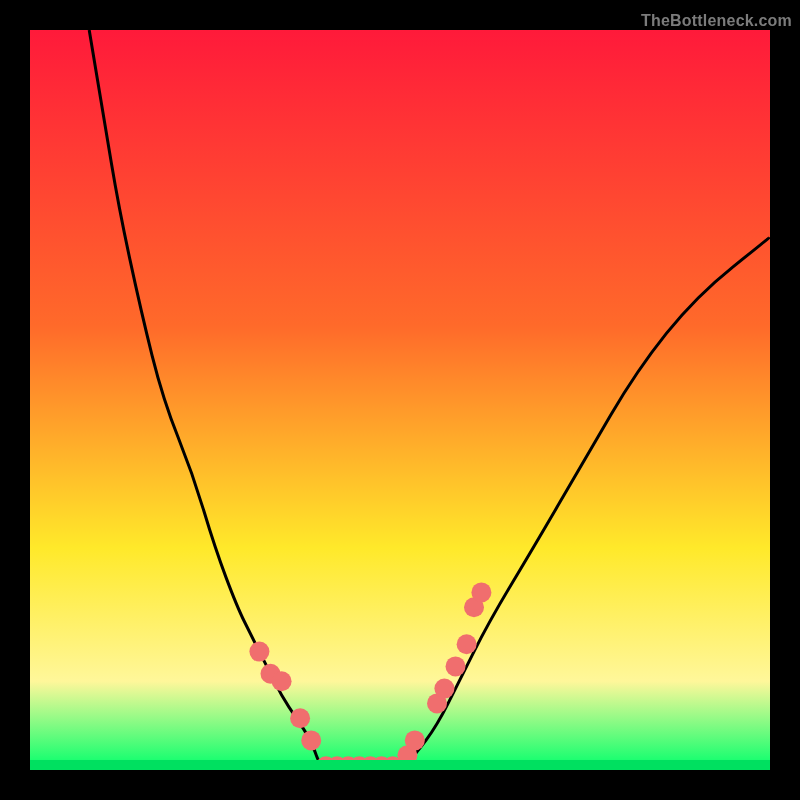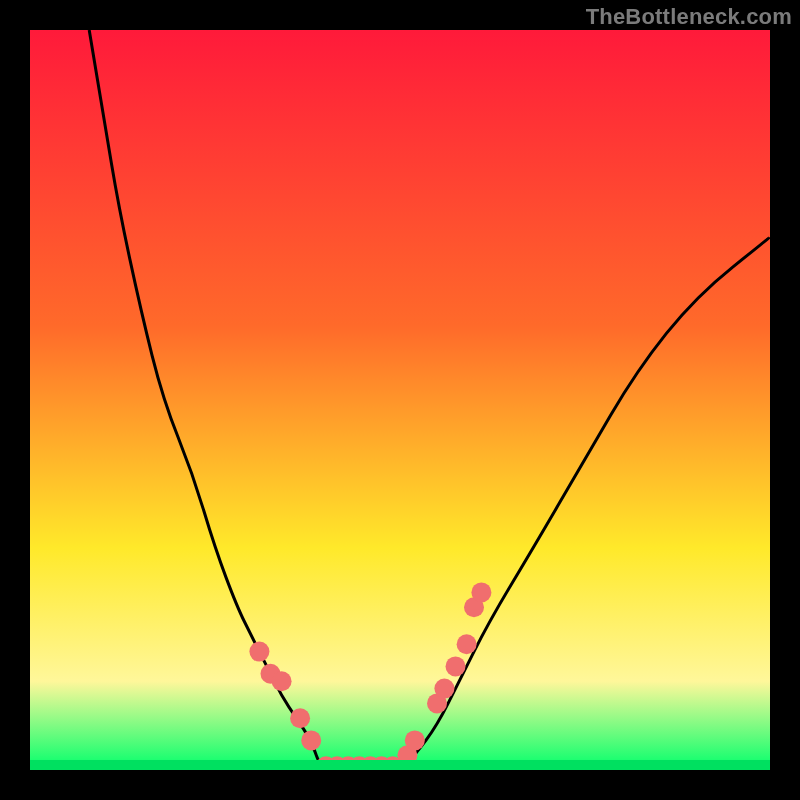--- a/index.html
+++ b/index.html
@@ -27,24 +27,24 @@
   }
   .plot-svg {
     position: absolute;
     left: 0;
     top: 0;
     width: 740px;
     height: 740px;
   }
   .attribution {
     position: absolute;
-    top: 4px;
+    top: 12px;
     right: 8px;
     font-family: Arial, Helvetica, sans-serif;
-    font-size: 22px;
+    font-size: 16px;
     font-weight: 600;
     color: #7b7b7b;
     letter-spacing: 0.2px;
   }
 </style>
 </head>
 <body>
 
 <div class="frame">
   <div class="plot-area">

